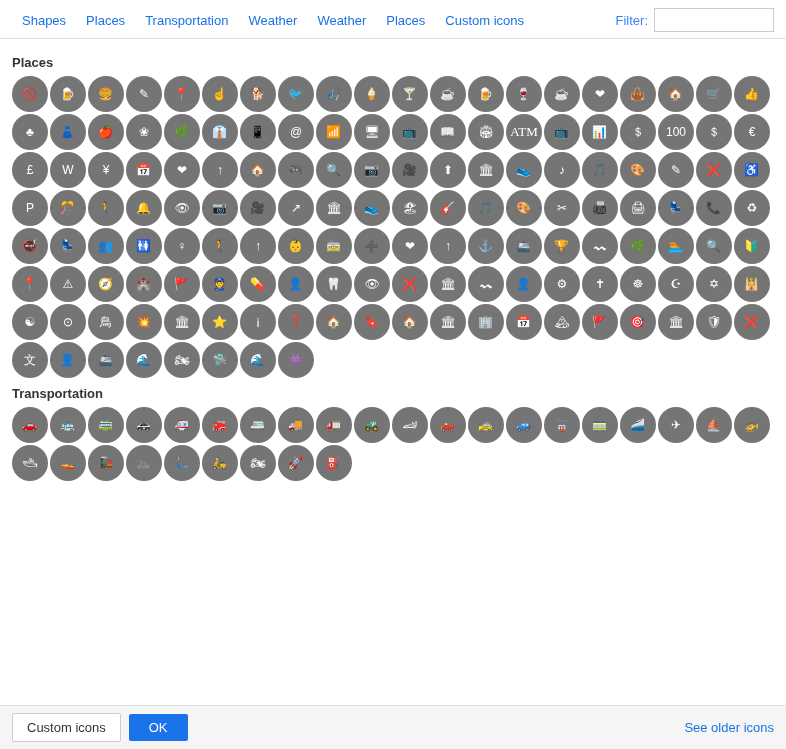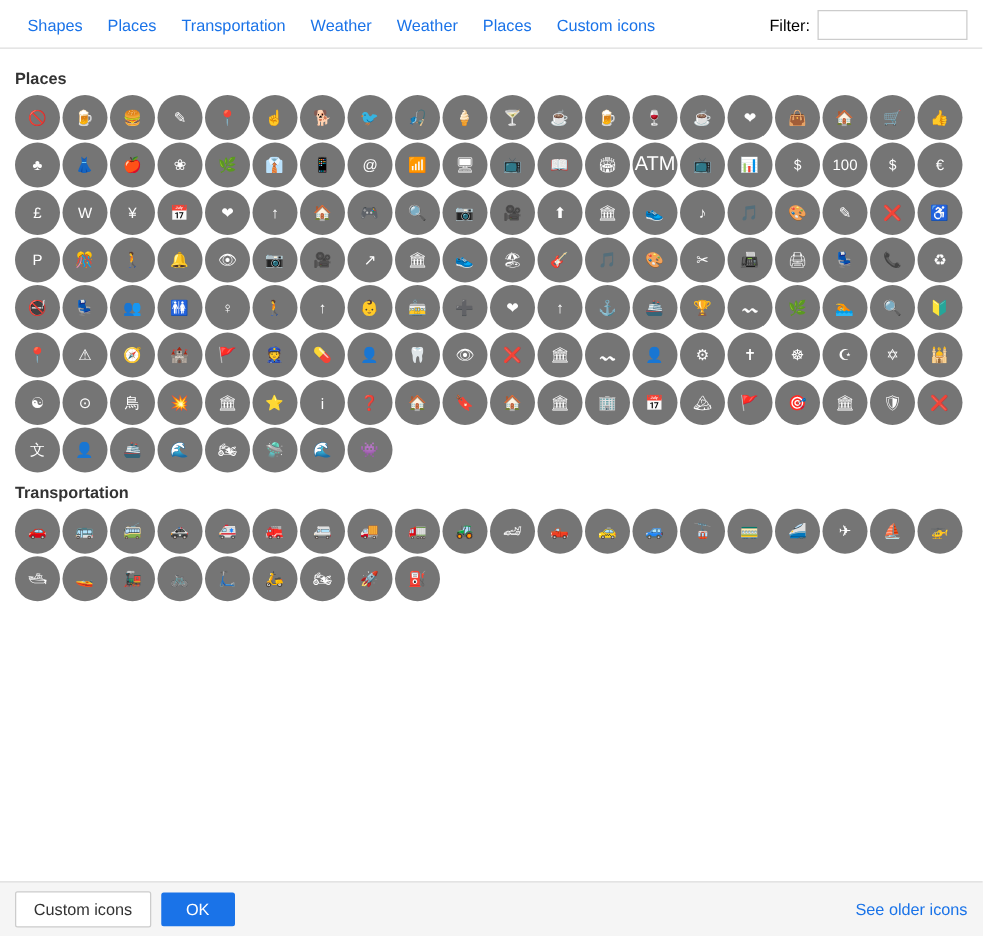--- a/index.html
+++ b/index.html
@@ -39,21 +39,21 @@
     }
 
     .filter-area {
       margin-left: auto;
       display: flex;
       align-items: center;
       gap: 6px;
     }
 
     .filter-label {
-      color: #000000;
+      color: #3b82f6;
       font-size: 13px;
     }
 
     .filter-input {
       border: 1px solid #ccc;
       padding: 2px 6px;
       font-size: 13px;
       width: 120px;
       height: 24px;
     }
@@ -182,21 +182,21 @@
       <div class="icon-circle" style="font-size: 12px;">❀</div>
       <div class="icon-circle" style="font-size: 12px;">🌿</div>
       <div class="icon-circle" style="font-size: 12px;">👔</div>
       <div class="icon-circle" style="font-size: 12px;">📱</div>
       <div class="icon-circle" style="font-size: 12px;">@</div>
       <div class="icon-circle" style="font-size: 12px;">📶</div>
       <div class="icon-circle" style="font-size: 12px;">🖥</div>
       <div class="icon-circle" style="font-size: 12px;">📺</div>
       <div class="icon-circle" style="font-size: 12px;">📖</div>
       <div class="icon-circle" style="font-size: 12px;">🏟</div>
-      <div class="icon-circle" style="font-size: 16px;">ATM</div>
+      <div class="icon-circle" style="font-size: 13px; font-family: Liberation Serif, serif;">ATM</div>
       <div class="icon-circle" style="font-size: 12px;">📺</div>
       <div class="icon-circle" style="font-size: 12px;">📊</div>
       <div class="icon-circle" style="font-size: 12px;">＄</div>
       <div class="icon-circle" style="font-size: 12px;">100</div>
       <div class="icon-circle" style="font-size: 12px;">＄</div>
       <div class="icon-circle" style="font-size: 12px;">€</div>
       <div class="icon-circle" style="font-size: 12px;">£</div>
       <div class="icon-circle" style="font-size: 12px;">W</div>
       <div class="icon-circle" style="font-size: 12px;">¥</div>
       <div class="icon-circle" style="font-size: 12px;">📅</div>

